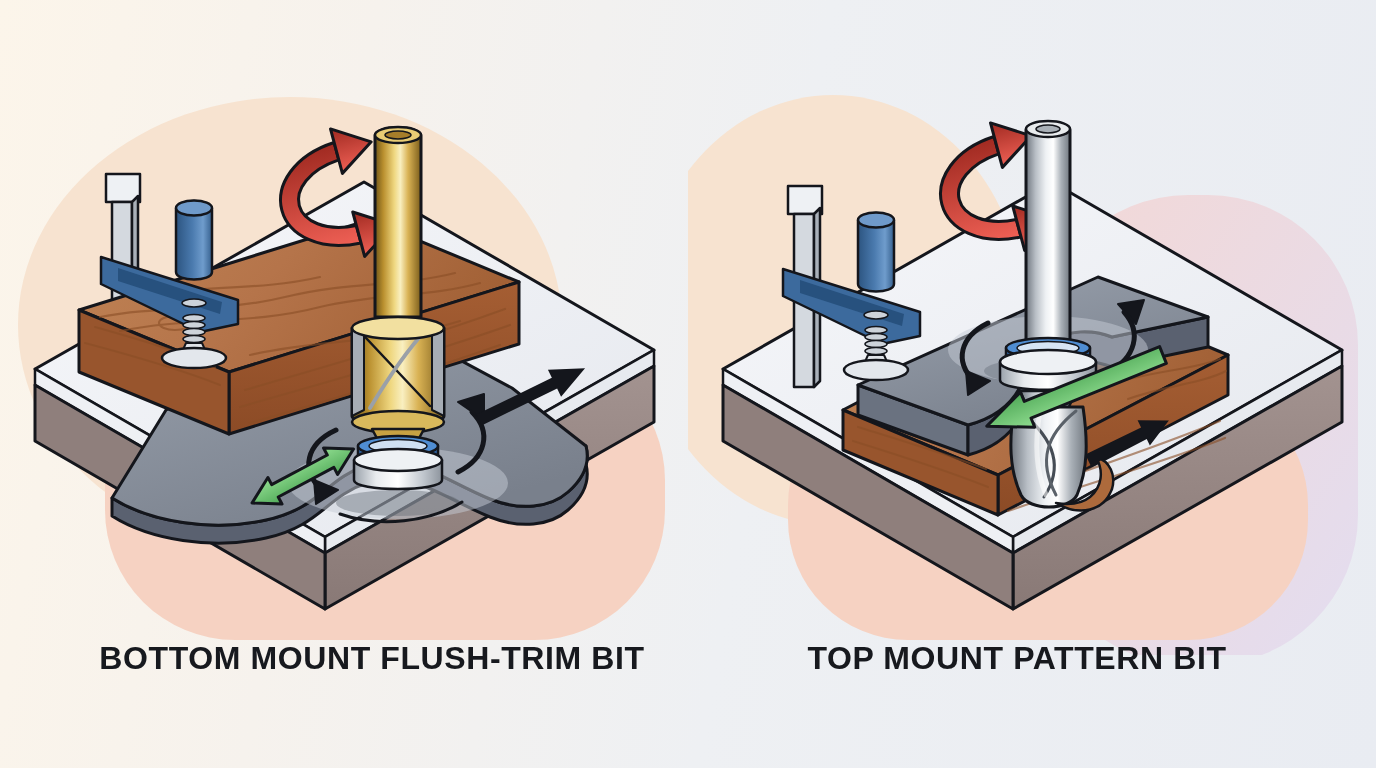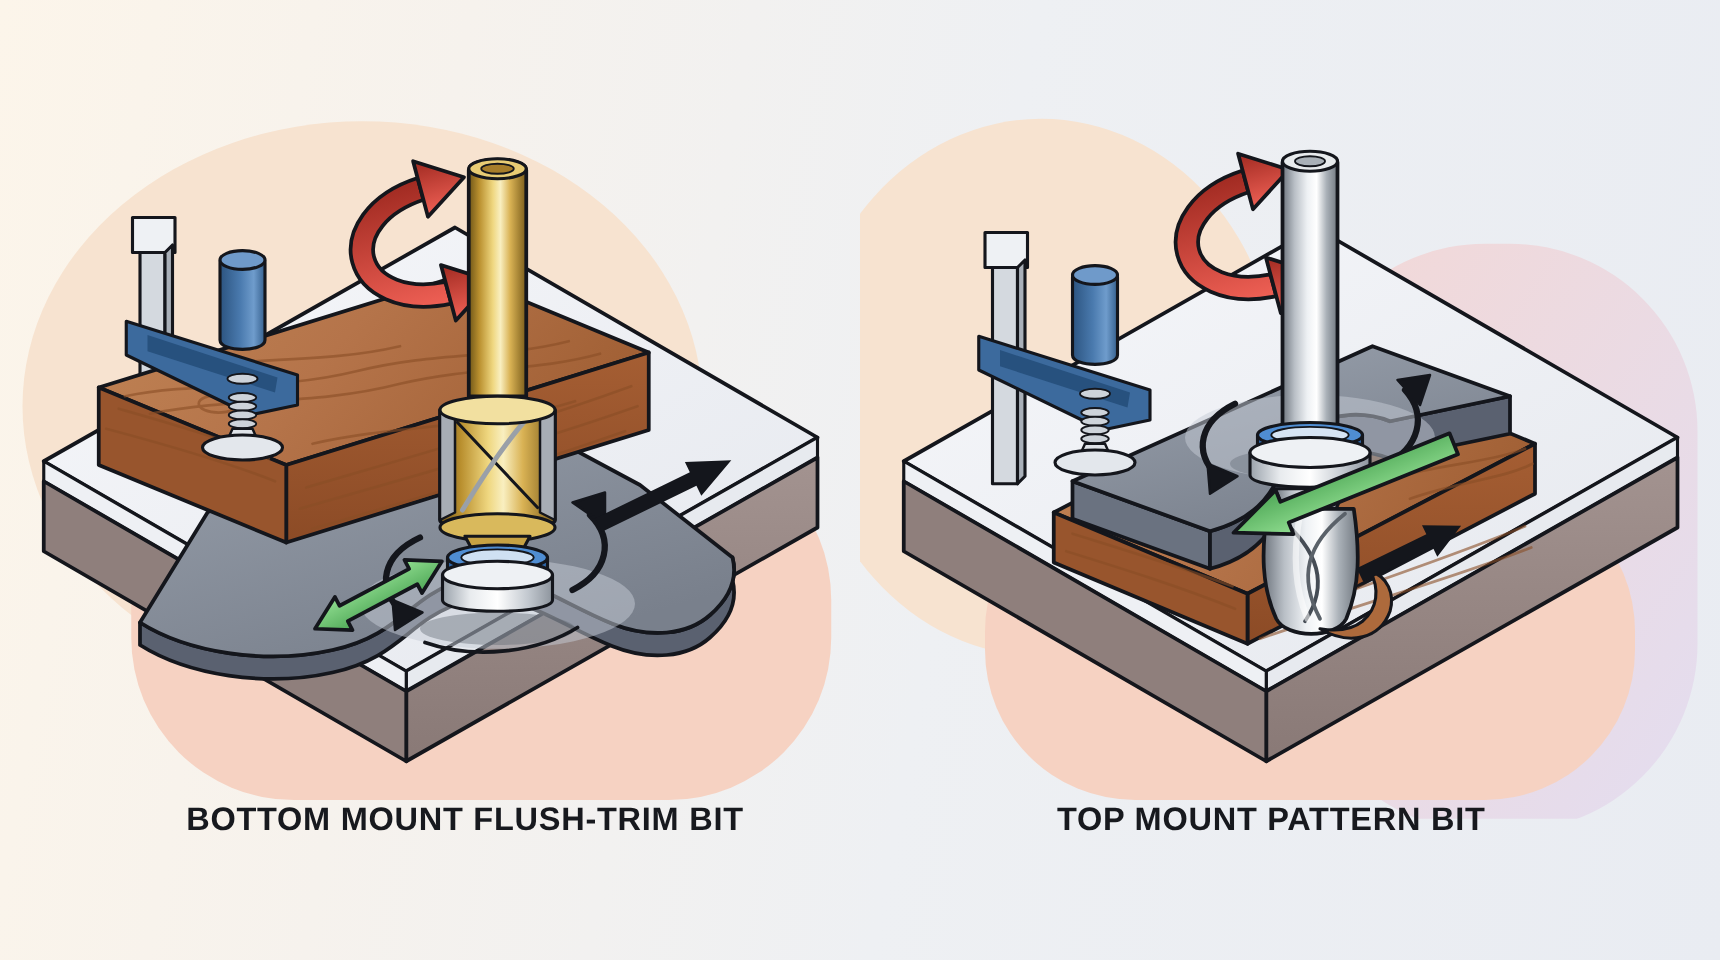--- a/index.html
+++ b/index.html
@@ -6,21 +6,21 @@
   body{
     width:1376px;height:768px;overflow:hidden;
     font-family:"Liberation Sans",sans-serif;
     background:linear-gradient(100deg,#fcf5ea 0%,#f6f2ed 25%,#eef0f3 55%,#e9ecf2 100%);
   }
   .canvas{position:relative;width:1376px;height:768px;}
   .panel{position:absolute;top:55px;width:688px;height:600px;}
   .panel.left{left:0;} .panel.right{left:688px;}
   .caption{
     position:absolute;top:640px;width:688px;text-align:center;
-    font-size:26px;font-weight:800;letter-spacing:.6px;color:#17191e;
+    font-size:32px;font-weight:800;letter-spacing:.6px;color:#17191e;
   }
   .caption.left{left:0;transform:translateX(28px);}
   .caption.right{left:688px;transform:translateX(-15px);text-align:center;}
   svg path,svg ellipse,svg rect{stroke-linejoin:round;stroke-linecap:round;}
 </style>
 </head>
 <body>
 
 <div class="canvas">
 

